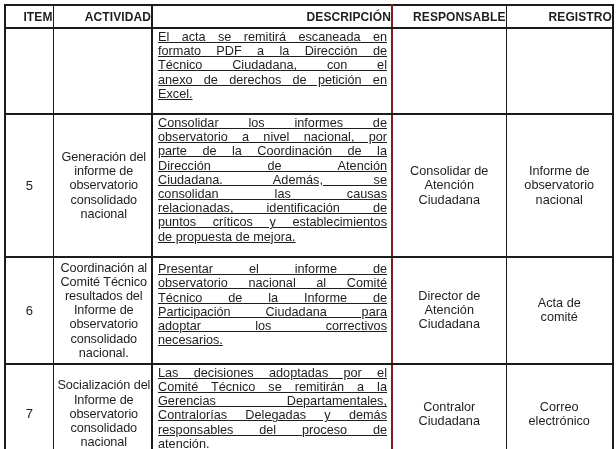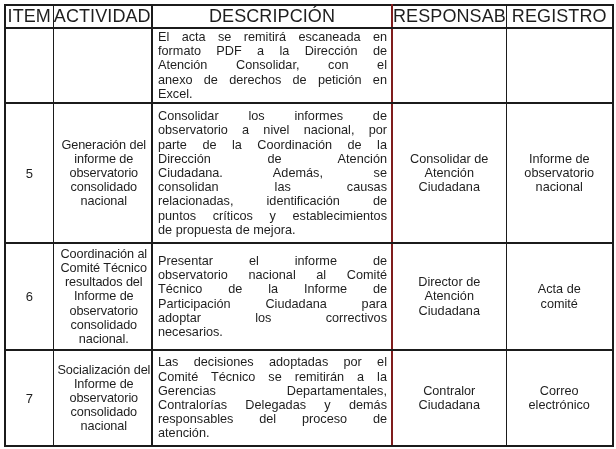--- a/index.html
+++ b/index.html
@@ -27,36 +27,36 @@
     overflow:hidden;
     padding:0;
   }
   
   th:nth-child(3), td:nth-child(3) {
     border-left:2px solid #1b1b1b;
     border-right:2px solid #7f1d1d;
   }
   thead tr { height:23px; }
   th {
-    font-size:18px;
-    font-weight:normal;
-    text-align:center;
+    font-size:12px;
+    font-weight:bold;
+    text-align:right;
     white-space:nowrap;
     letter-spacing:0.1px;
   }
   tbody { font-size:12.7px; }
   tr.rA { height:73px; }
   tr.r5 { height:140px; }
   tr.r6 { height:107px; }
   tr.r7 { height:96px; }
   td .ln { line-height:14.2px; }
   .c-item { text-align:center; font-size:13px; }
   .c-act  { text-align:center; padding:1px 1px 1px 4px; }
   .c-act .ln { white-space:nowrap; letter-spacing:-0.1px; }
-  .c-desc { padding:1px 4px 1px 5px; }
+  .c-desc { padding:1px 4px 12px 5px;text-decoration:underline; }
   .c-desc .ln { text-align:justify; text-align-last:justify; }
   .c-desc .ln:last-child { text-align-last:left; }
   .c-resp, .c-reg { text-align:center; padding:1px 2px; }
   .c-resp .ln, .c-reg .ln { white-space:nowrap; }
 </style>
 </head>
 <body>
 
 <table class="proc">
   <colgroup>
@@ -75,21 +75,21 @@
       <th>REGISTRO</th>
     </tr>
   </thead>
   <tbody>
     <tr class="rA">
       <td class="c-item"></td>
       <td class="c-act"></td>
       <td class="c-desc">
           <div class="ln">El acta se remitirá escaneada en</div>
           <div class="ln">formato PDF a la Dirección de</div>
-          <div class="ln">Atención Consolidar, con el</div>
+          <div class="ln">Técnico Ciudadana, con el</div>
           <div class="ln">anexo de derechos de petición en</div>
           <div class="ln">Excel.</div>
         </td>
       <td class="c-resp"></td>
       <td class="c-reg"></td>
     </tr>
     <tr class="r5">
       <td class="c-item">5</td>
       <td class="c-act">
           <div class="ln">Generación del</div>

